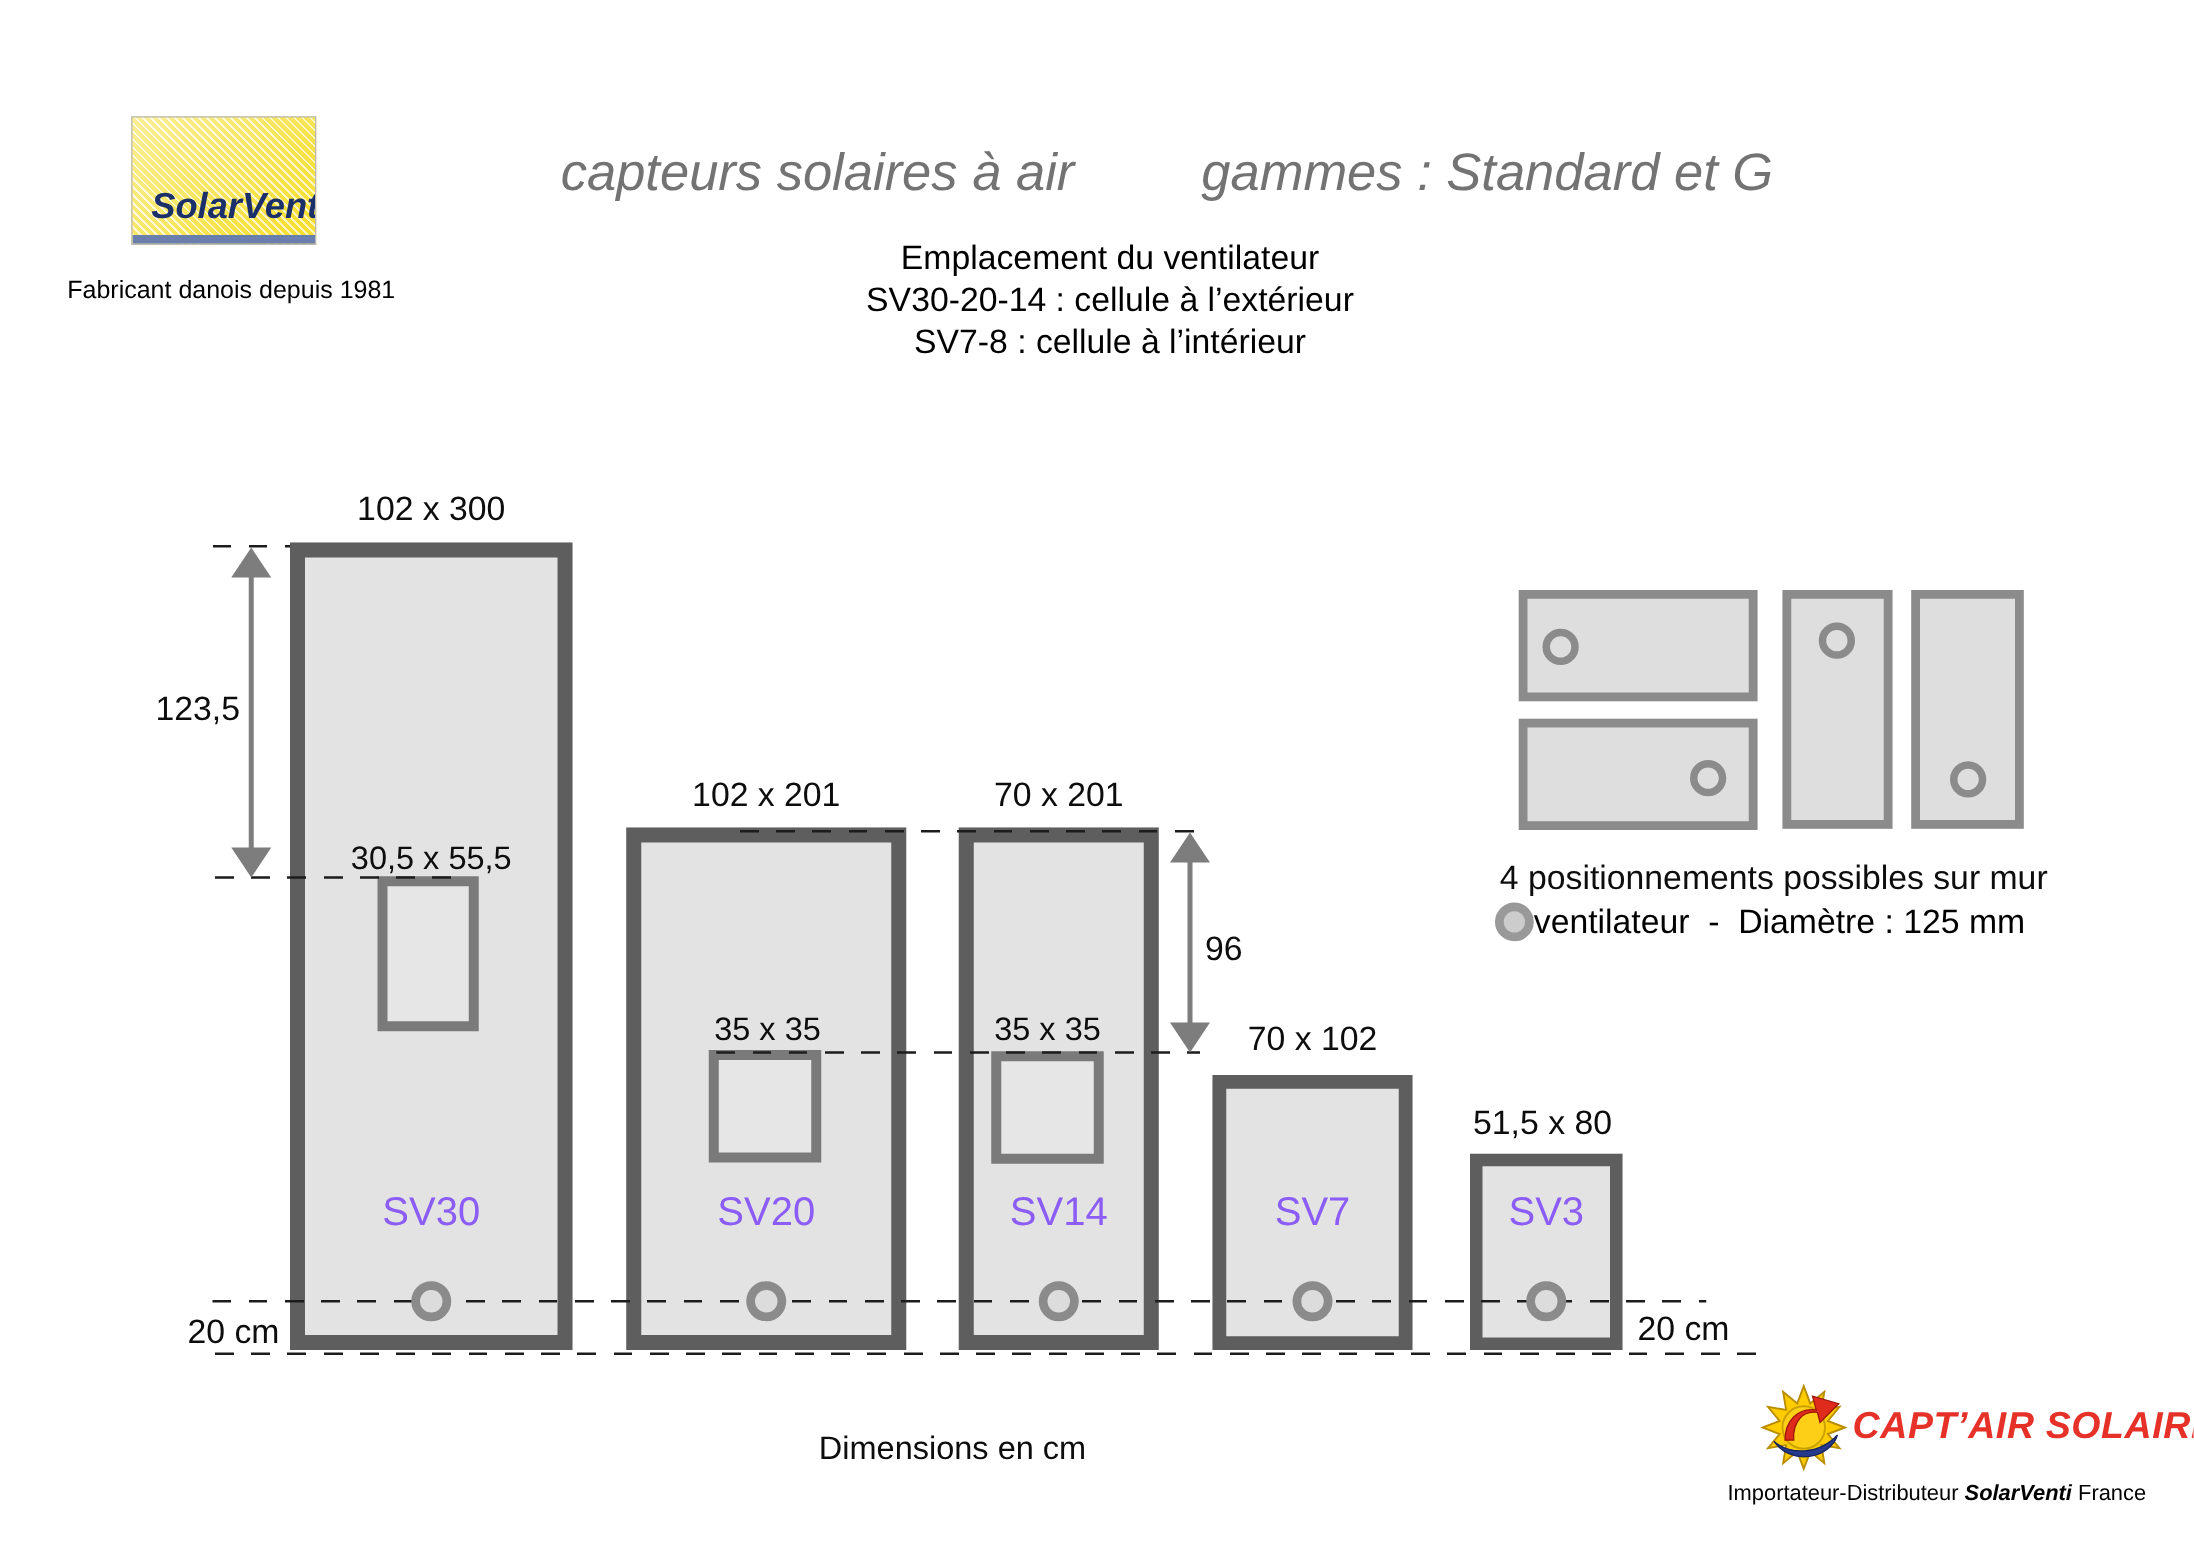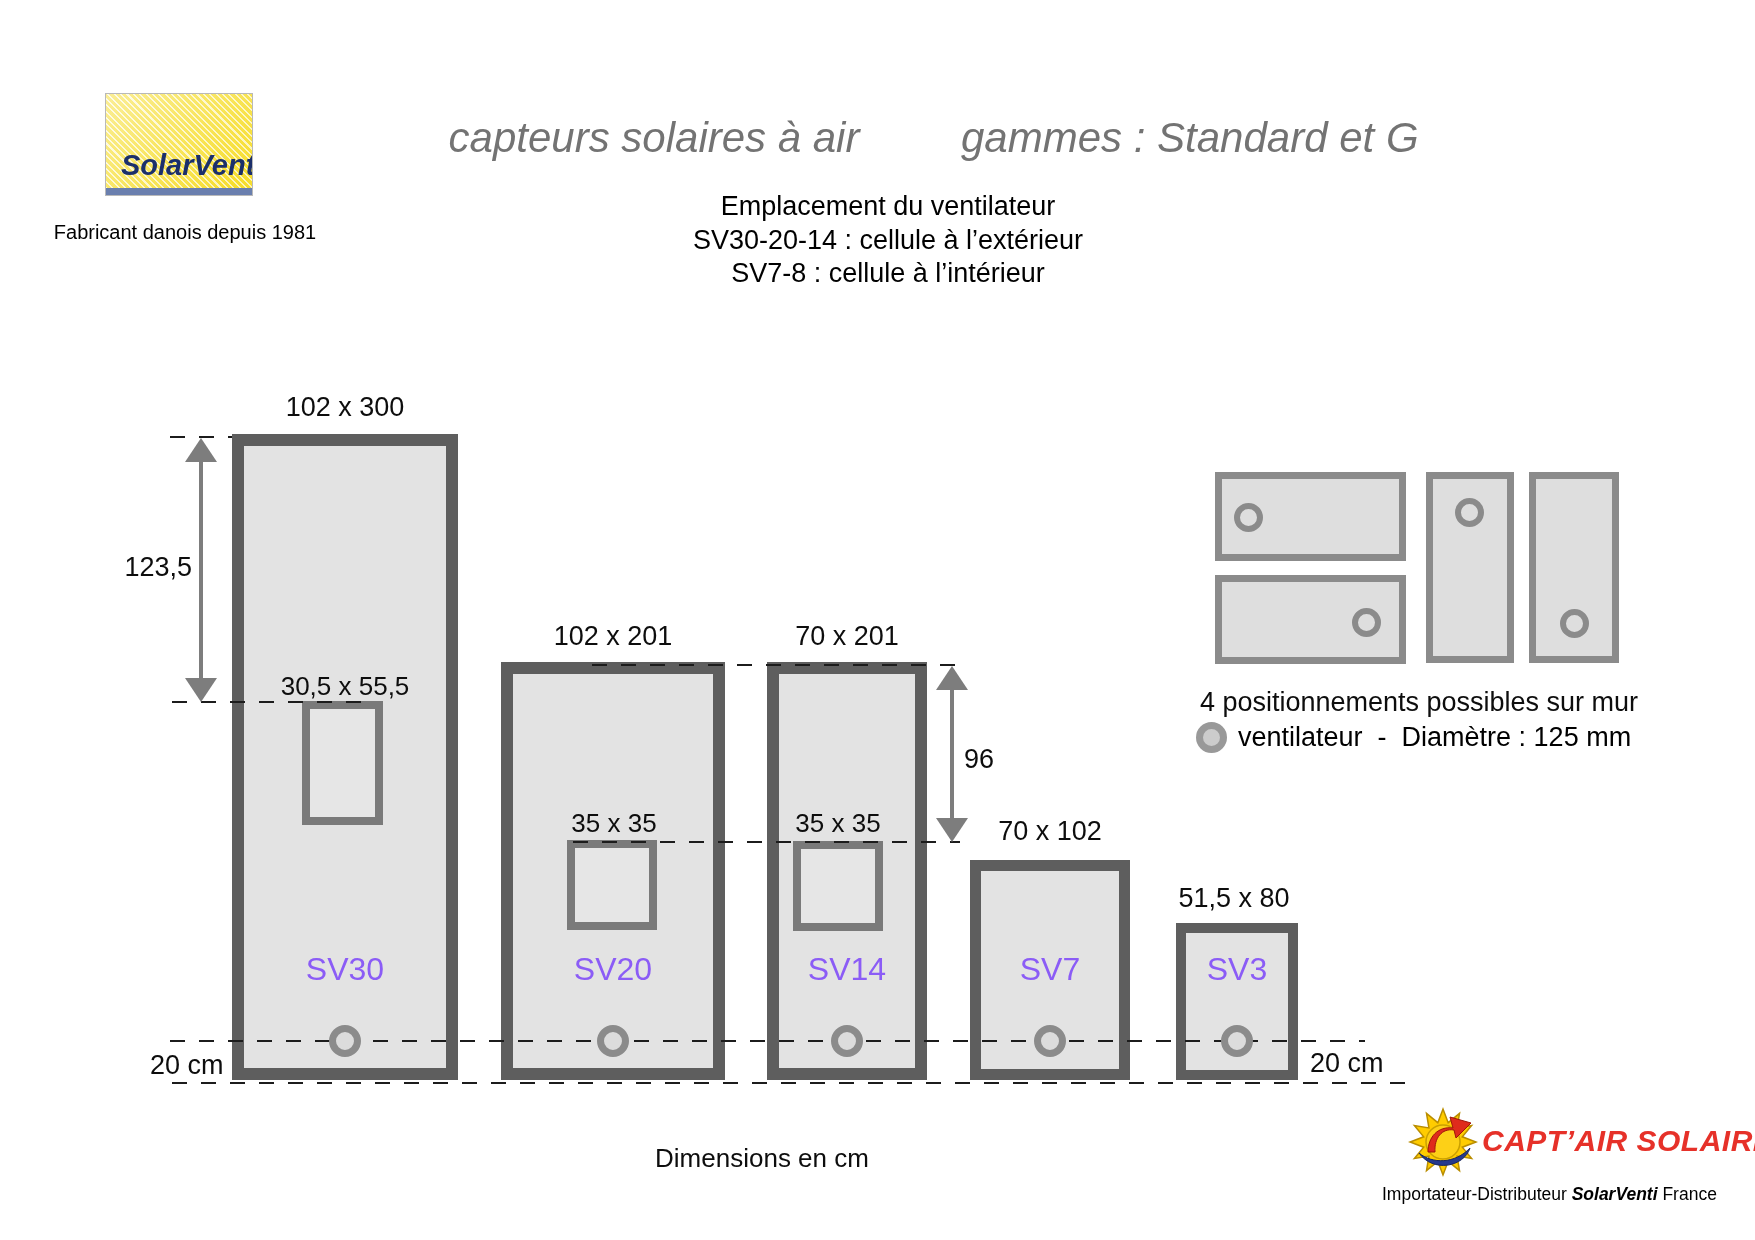--- a/index.html
+++ b/index.html
@@ -37,21 +37,21 @@
           background-image:
             repeating-linear-gradient(45deg, rgba(255,255,255,0.65) 0 1.5px, rgba(244,214,30,0.28) 1.5px 4.5px),
             linear-gradient(135deg,#fdf7c4 0%,#f8e134 90%);}
   .svlogo .brand{position:absolute;left:15px;bottom:13px;font-size:29px;font-weight:800;
                  font-style:italic;color:#1b2f6b;letter-spacing:0;}
   .svlogo .brand sup{font-size:14px;font-style:normal;}
   .svlogo .bar{position:absolute;left:0;right:0;bottom:0;height:7px;background:#6a7fae;}
   .tagline{position:absolute;left:185px;top:221px;transform:translateX(-50%);
            font-size:20px;white-space:nowrap;color:#000;}
   
-  .legendrow{position:absolute;left:1196px;top:722px;display:flex;align-items:center;gap:11px;}
+  .legendrow{position:absolute;left:1196px;top:722px;display:flex;align-items:center;gap:0;}
   .legendrow .txt{font-size:27px;color:#000;white-space:pre;}
   .ring{width:31px;height:31px;box-sizing:border-box;border:7px solid #999;background:#ccc;border-radius:50%;}
   
   .captair-brand{position:absolute;left:1482px;top:1124px;font-size:30px;font-weight:800;
                  font-style:italic;color:#e63129;white-space:nowrap;letter-spacing:0.5px;}
   .importer{position:absolute;left:1382px;top:1184px;font-size:17.5px;color:#000;white-space:nowrap;}
   .importer .b{font-weight:700;font-style:italic;}
 </style>
 </head>
 <body>

